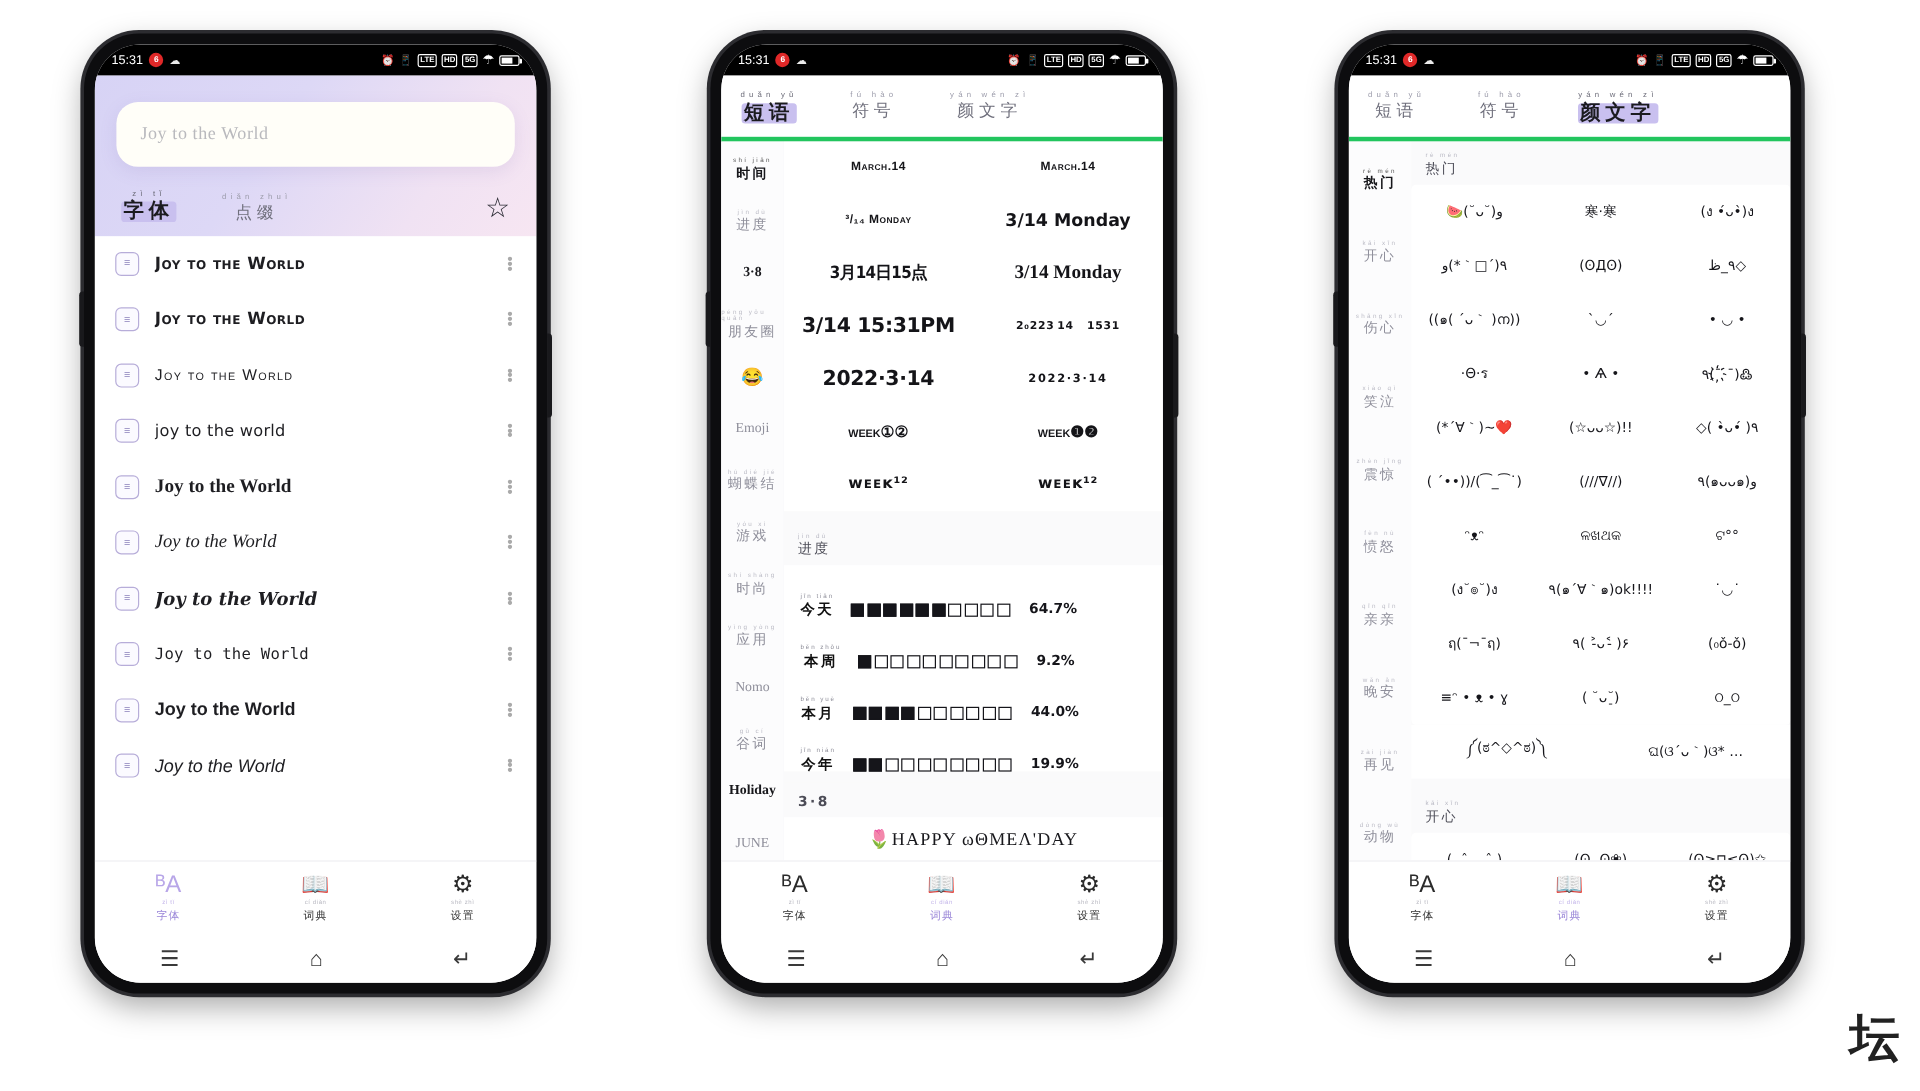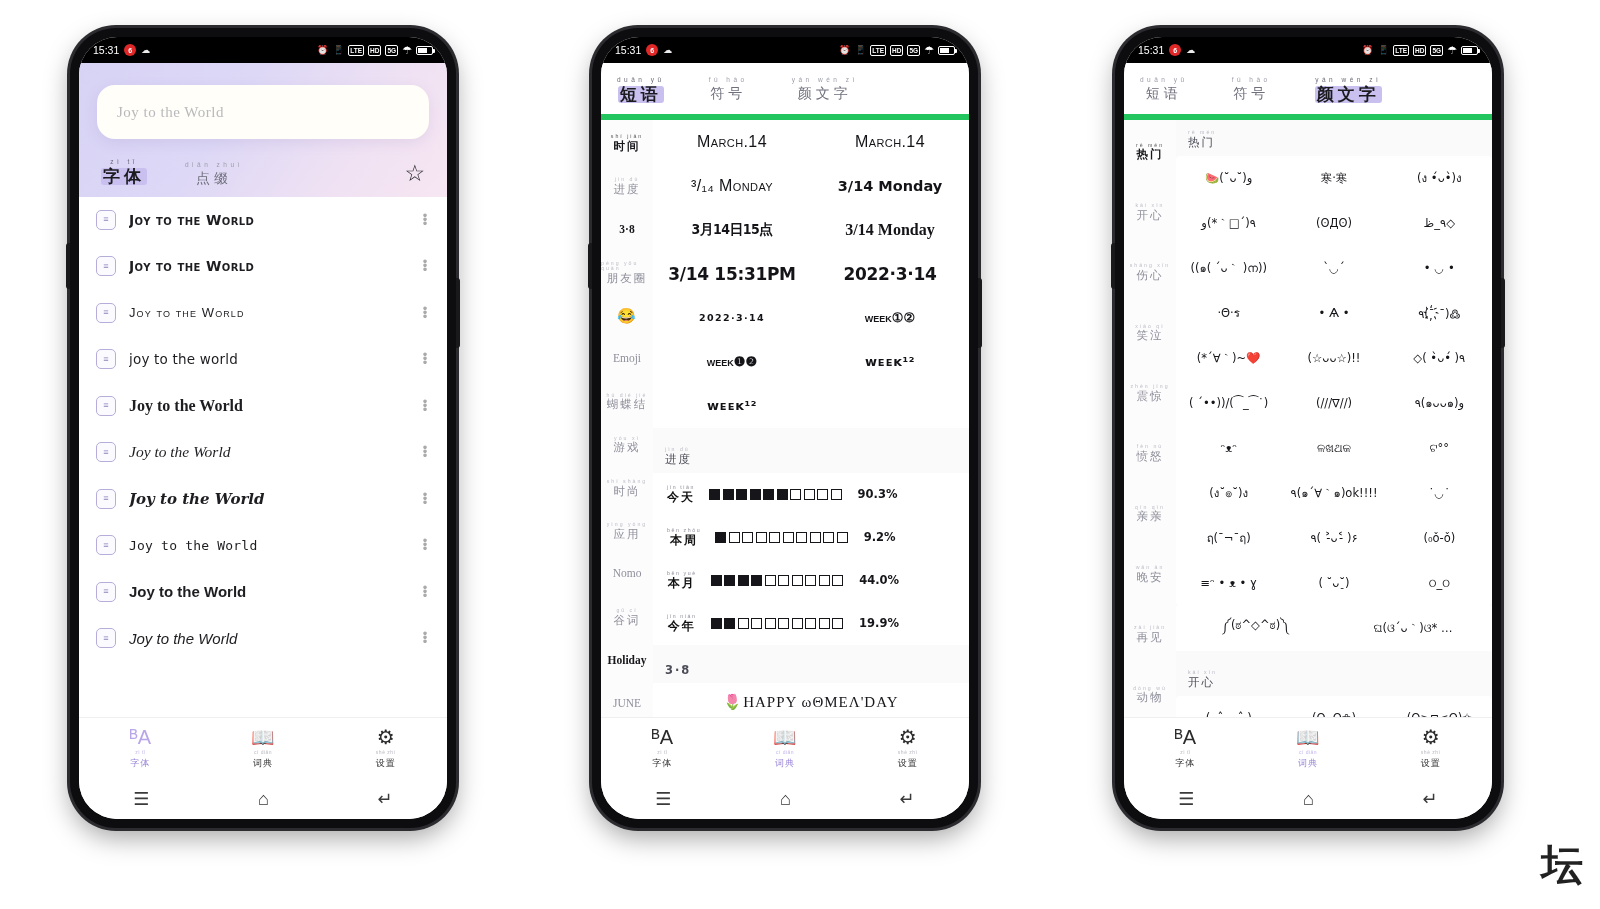--- a/index.html
+++ b/index.html
@@ -122,21 +122,21 @@
   .fs3{font-family:"DejaVu Sans",sans-serif;font-size:13.5px;letter-spacing:.2px;}
   .fs4{font-family:"Liberation Serif",serif;font-weight:bold;font-size:16px;}
   .fs5{font-family:"Liberation Serif",serif;font-style:italic;font-size:15.5px;}
   .fs6{font-family:"DejaVu Serif",serif;font-style:italic;font-weight:bold;font-size:15px;}
   .fs7{font-family:"DejaVu Sans Mono",monospace;font-size:13px;letter-spacing:.2px;}
   .fs8{font-family:"Liberation Sans",sans-serif;font-weight:bold;font-size:15px;}
   .fs9{font-family:"Liberation Sans",sans-serif;font-style:italic;font-size:15px;}
 
   
   .toptabs { display:flex; gap:44px; padding:14px 16px 11px; background:#fff;
-             flex:0 0 auto; border-bottom:6px solid #22c55e; }
+             flex:0 0 auto; border-bottom:4px solid #22c55e; }
   .body2 { flex:1 1 auto; display:flex; overflow:hidden; background:#fafafb; }
   .sidecol { width:52px; flex:0 0 auto; background:#fcfcfd; padding-top:10px;
              display:flex; flex-direction:column; align-items:center; gap:16px; }
   .sideitem { height:48px; display:flex; flex-direction:column; align-items:center;
               justify-content:center; line-height:1; width:100%; }
   .sideitem .py{ font-size:5.2px; color:#bcbcc6; letter-spacing:2px; margin-bottom:1.5px;}
   .sideitem .cn{ font-size:11.5px; color:#8f8f9b; letter-spacing:2px;
                  font-family:"DejaVu Sans",sans-serif;}
   .sideitem.act .cn{ color:#17171b; font-weight:bold; }
   .sideitem.act .py{ color:#555; }
@@ -147,33 +147,33 @@
   .card { background:#fff; margin:0 0 0 0; }
   .sec-h { padding:9px 12px 6px; }
   .sec-h .py{ font-size:5.2px; color:#b9b9c4; letter-spacing:2px; }
   .sec-h .cn{ font-size:11.5px; color:#4c4c57; letter-spacing:2px;
               font-family:"DejaVu Sans",sans-serif;}
 
   
   .pgrid { display:grid; grid-template-columns:1fr 1fr; background:#fff; }
   .pcell { height:44px; display:flex; align-items:center; justify-content:center;
            color:#141418; text-align:center; padding:0 4px; }
-  .pv0{font-family:"Liberation Sans",sans-serif;font-weight:normal;font-size:16px;font-variant:small-caps;letter-spacing:.4px;}
+  .pv0{font-family:"Liberation Sans",sans-serif;font-weight:bold;font-size:10px;font-variant:small-caps;letter-spacing:.4px;}
   .pv1{font-family:"DejaVu Sans",sans-serif;font-weight:bold;font-size:14.5px;}
   .pv2{font-family:"DejaVu Sans Condensed","DejaVu Sans",sans-serif;font-weight:bold;font-size:14px;letter-spacing:-.6px;}
   .pv3{font-family:"Liberation Serif",serif;font-weight:bold;font-size:16px;}
   .pv4{font-family:"DejaVu Sans",sans-serif;font-weight:bold;font-size:17px;letter-spacing:-.3px;}
   .pv5{font-family:"DejaVu Sans",sans-serif;font-weight:bold;font-size:9px;letter-spacing:.6px;}
   .pv6{font-family:"DejaVu Sans",sans-serif;font-weight:bold;font-size:17px;letter-spacing:-.3px;}
   .pv7{font-family:"DejaVu Sans",sans-serif;font-weight:bold;font-size:9.5px;letter-spacing:1.4px;}
   .pv8{font-family:"Liberation Sans",sans-serif;font-weight:bold;font-size:13px;font-variant:small-caps;}
   .pv9{font-family:"DejaVu Sans",sans-serif;font-weight:bold;font-size:13px;letter-spacing:.6px;}
 
   
-  .prow { display:flex; align-items:center; gap:14px; height:43px; padding:0 14px; }
+  .prow { display:flex; align-items:flex-end; gap:14px; height:43px; padding:0 14px; }
   .plabel{ display:flex; flex-direction:column; align-items:center; line-height:1; flex:0 0 auto;}
   .plabel .py{font-size:5.2px;color:#8d8d98;letter-spacing:1.6px;margin-bottom:1px;}
   .plabel .cn{font-size:12px;color:#111;letter-spacing:2px;font-weight:bold;
               font-family:"DejaVu Sans",sans-serif;}
   .blocks{ display:flex; gap:2.5px; }
   .blk{ width:11px;height:11px;border:1.3px solid #15151a;}
   .blk.on{ background:#15151a;}
   .pct{ font-size:11.5px;font-weight:bold;color:#15151a;
         font-family:"DejaVu Sans",sans-serif; margin-left:2px;}
 
@@ -449,20 +449,21 @@
           </div>
         <div class="maincol" id="p2-main">
             <div class="pgrid">
               <div class="pcell pv0">March.14</div>
               <div class="pcell pv0">March.14</div>
               <div class="pcell pv0">³/₁₄ Monday</div>
               <div class="pcell pv1">3/14 Monday</div>
               <div class="pcell pv2">3月14日15点</div>
               <div class="pcell pv3">3/14 Monday</div>
               <div class="pcell pv4">3/14 15:31PM</div>
+              <div class="pcell pv5">2₀223 14    1531</div>
               <div class="pcell pv6">2022·3·14</div>
               <div class="pcell pv7">2022·3·14</div>
               <div class="pcell pv8">week①②</div>
               <div class="pcell pv8">week❶❷</div>
               <div class="pcell pv9">ᴡᴇᴇᴋ¹²</div>
               <div class="pcell pv9">ᴡᴇᴇᴋ¹²</div>
             </div>
             <div class="gap"></div>
             <div class="sec-h">
               <div class="py">jìn dù</div>
@@ -479,21 +480,21 @@
                   <span class="blk on"></span>
                   <span class="blk on"></span>
                   <span class="blk on"></span>
                   <span class="blk on"></span>
                   <span class="blk on"></span>
                   <span class="blk"></span>
                   <span class="blk"></span>
                   <span class="blk"></span>
                   <span class="blk"></span>
                 </div>
-                <div class="pct">90.3%</div>
+                <div class="pct">64.7%</div>
               </div>
               <div class="prow">
                 <div class="plabel">
                   <div class="py">běn zhōu</div>
                   <div class="cn">本周</div>
                 </div>
                 <div class="blocks">
                   <span class="blk on"></span>
                   <span class="blk"></span>
                   <span class="blk"></span>

